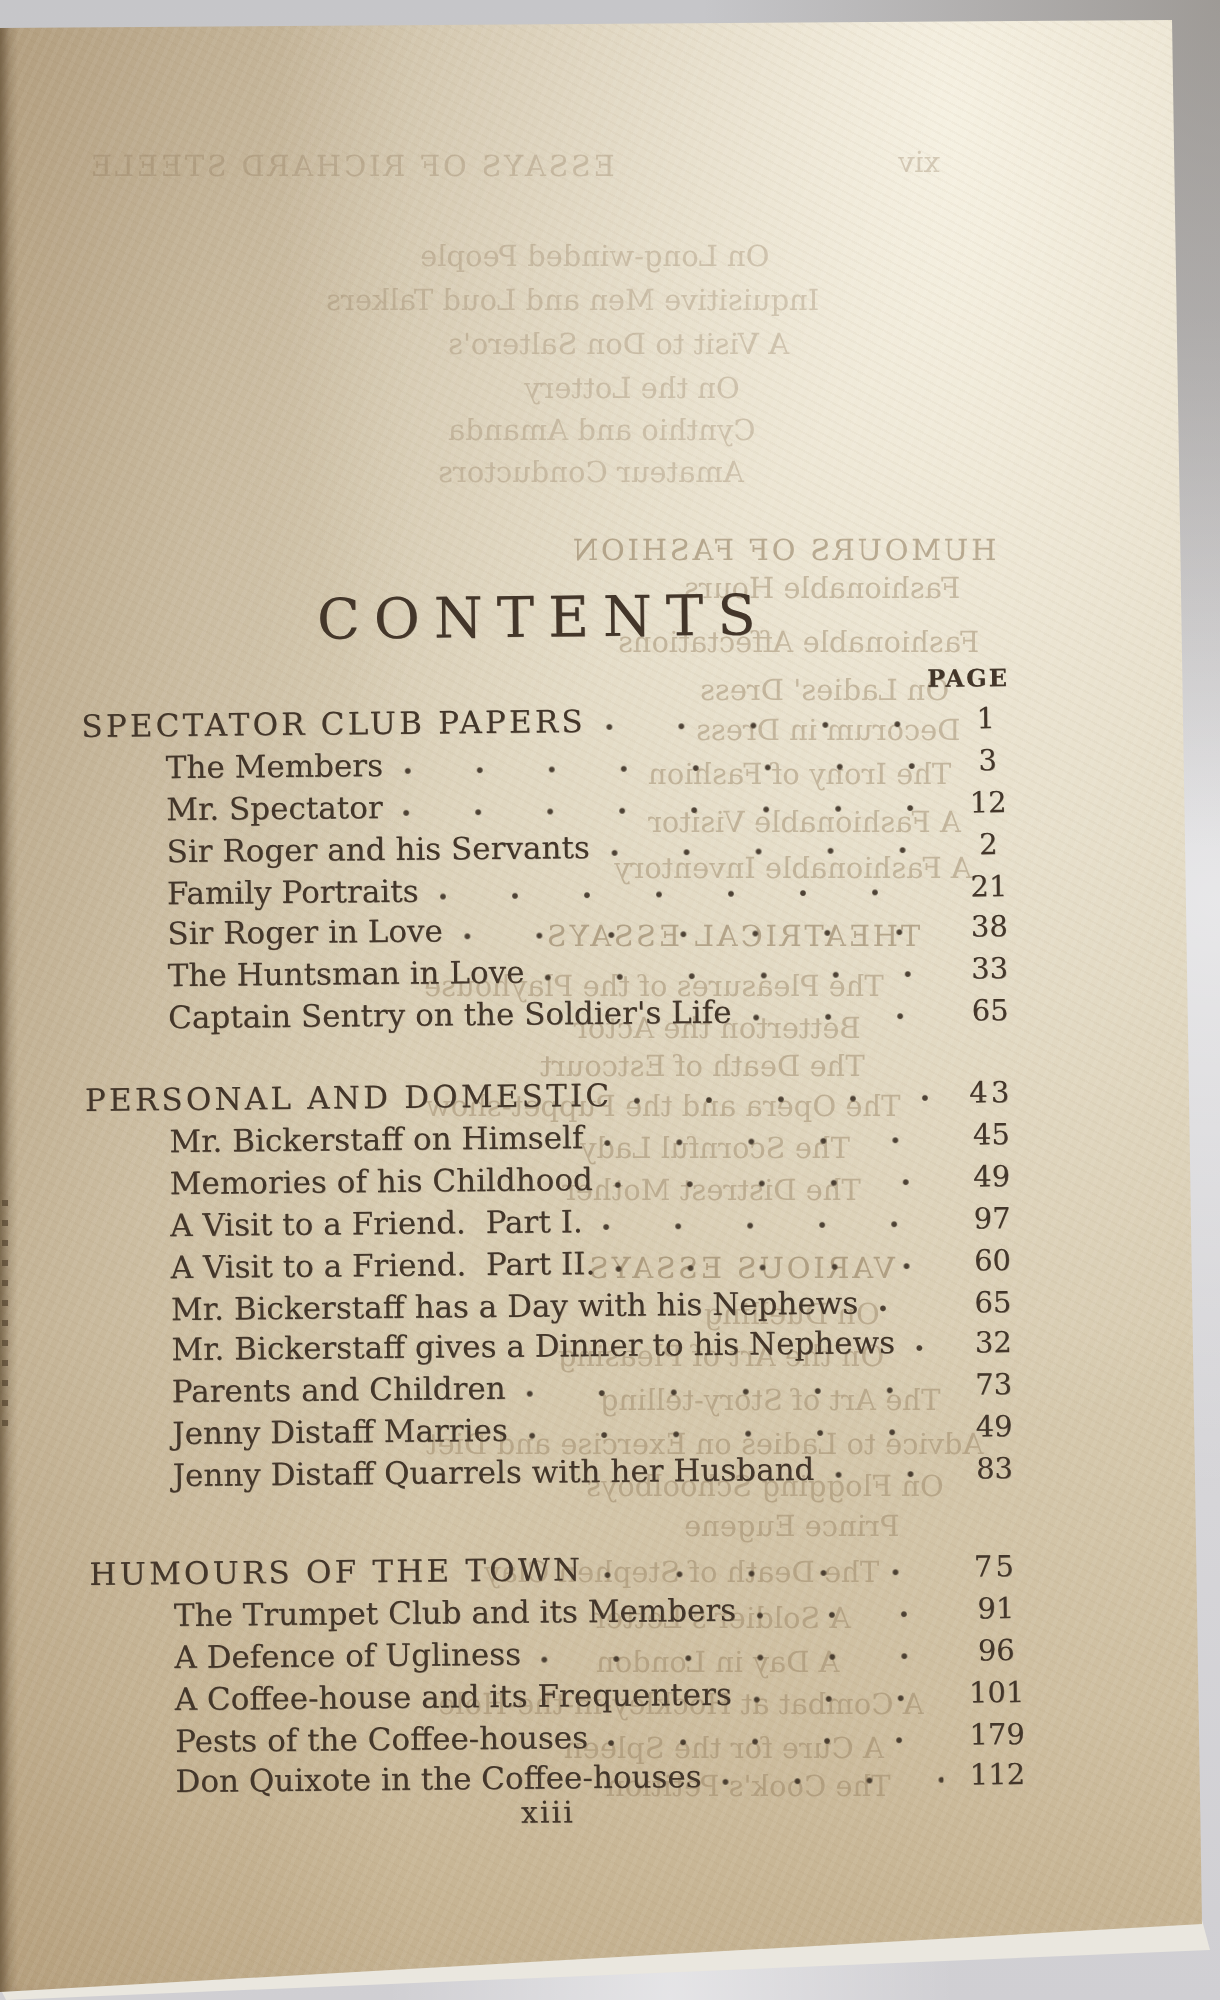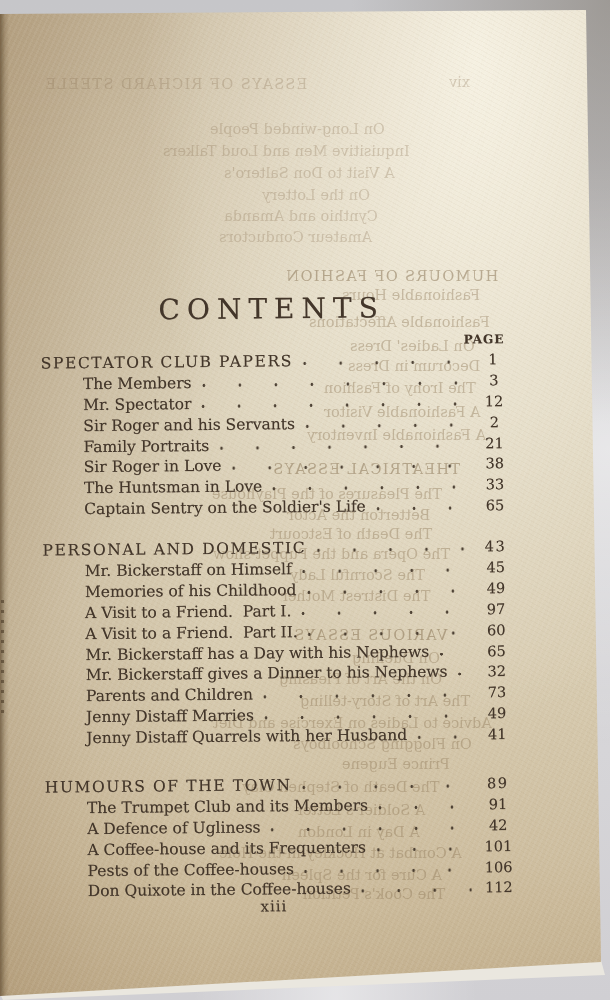--- a/index.html
+++ b/index.html
@@ -233,51 +233,51 @@
 
   <div class="row sub">
     <span class="rtitle">Jenny Distaff Marries</span>
     <span class="leader"></span>
     <span class="num">49</span>
   </div>
 
   <div class="row sub">
     <span class="rtitle">Jenny Distaff Quarrels with her Husband</span>
     <span class="leader"></span>
-    <span class="num">41</span>
+    <span class="num">83</span>
   </div>
 
   <div class="row head sec-gap3">
     <span class="rtitle">HUMOURS OF THE TOWN</span>
     <span class="leader"></span>
-    <span class="num">89</span>
+    <span class="num">75</span>
   </div>
 
   <div class="row sub">
     <span class="rtitle">The Trumpet Club and its Members</span>
     <span class="leader"></span>
     <span class="num">91</span>
   </div>
 
   <div class="row sub">
     <span class="rtitle">A Defence of Ugliness</span>
     <span class="leader"></span>
-    <span class="num">42</span>
+    <span class="num">96</span>
   </div>
 
   <div class="row sub">
     <span class="rtitle">A Coffee-house and its Frequenters</span>
     <span class="leader"></span>
     <span class="num">101</span>
   </div>
 
   <div class="row sub">
     <span class="rtitle">Pests of the Coffee-houses</span>
     <span class="leader"></span>
-    <span class="num">106</span>
+    <span class="num">179</span>
   </div>
 
   <div class="row sub">
     <span class="rtitle">Don Quixote in the Coffee-houses</span>
     <span class="leader"></span>
     <span class="num">112</span>
   </div>
 </div>
     <div class="folio">xiii</div>
   </div>

